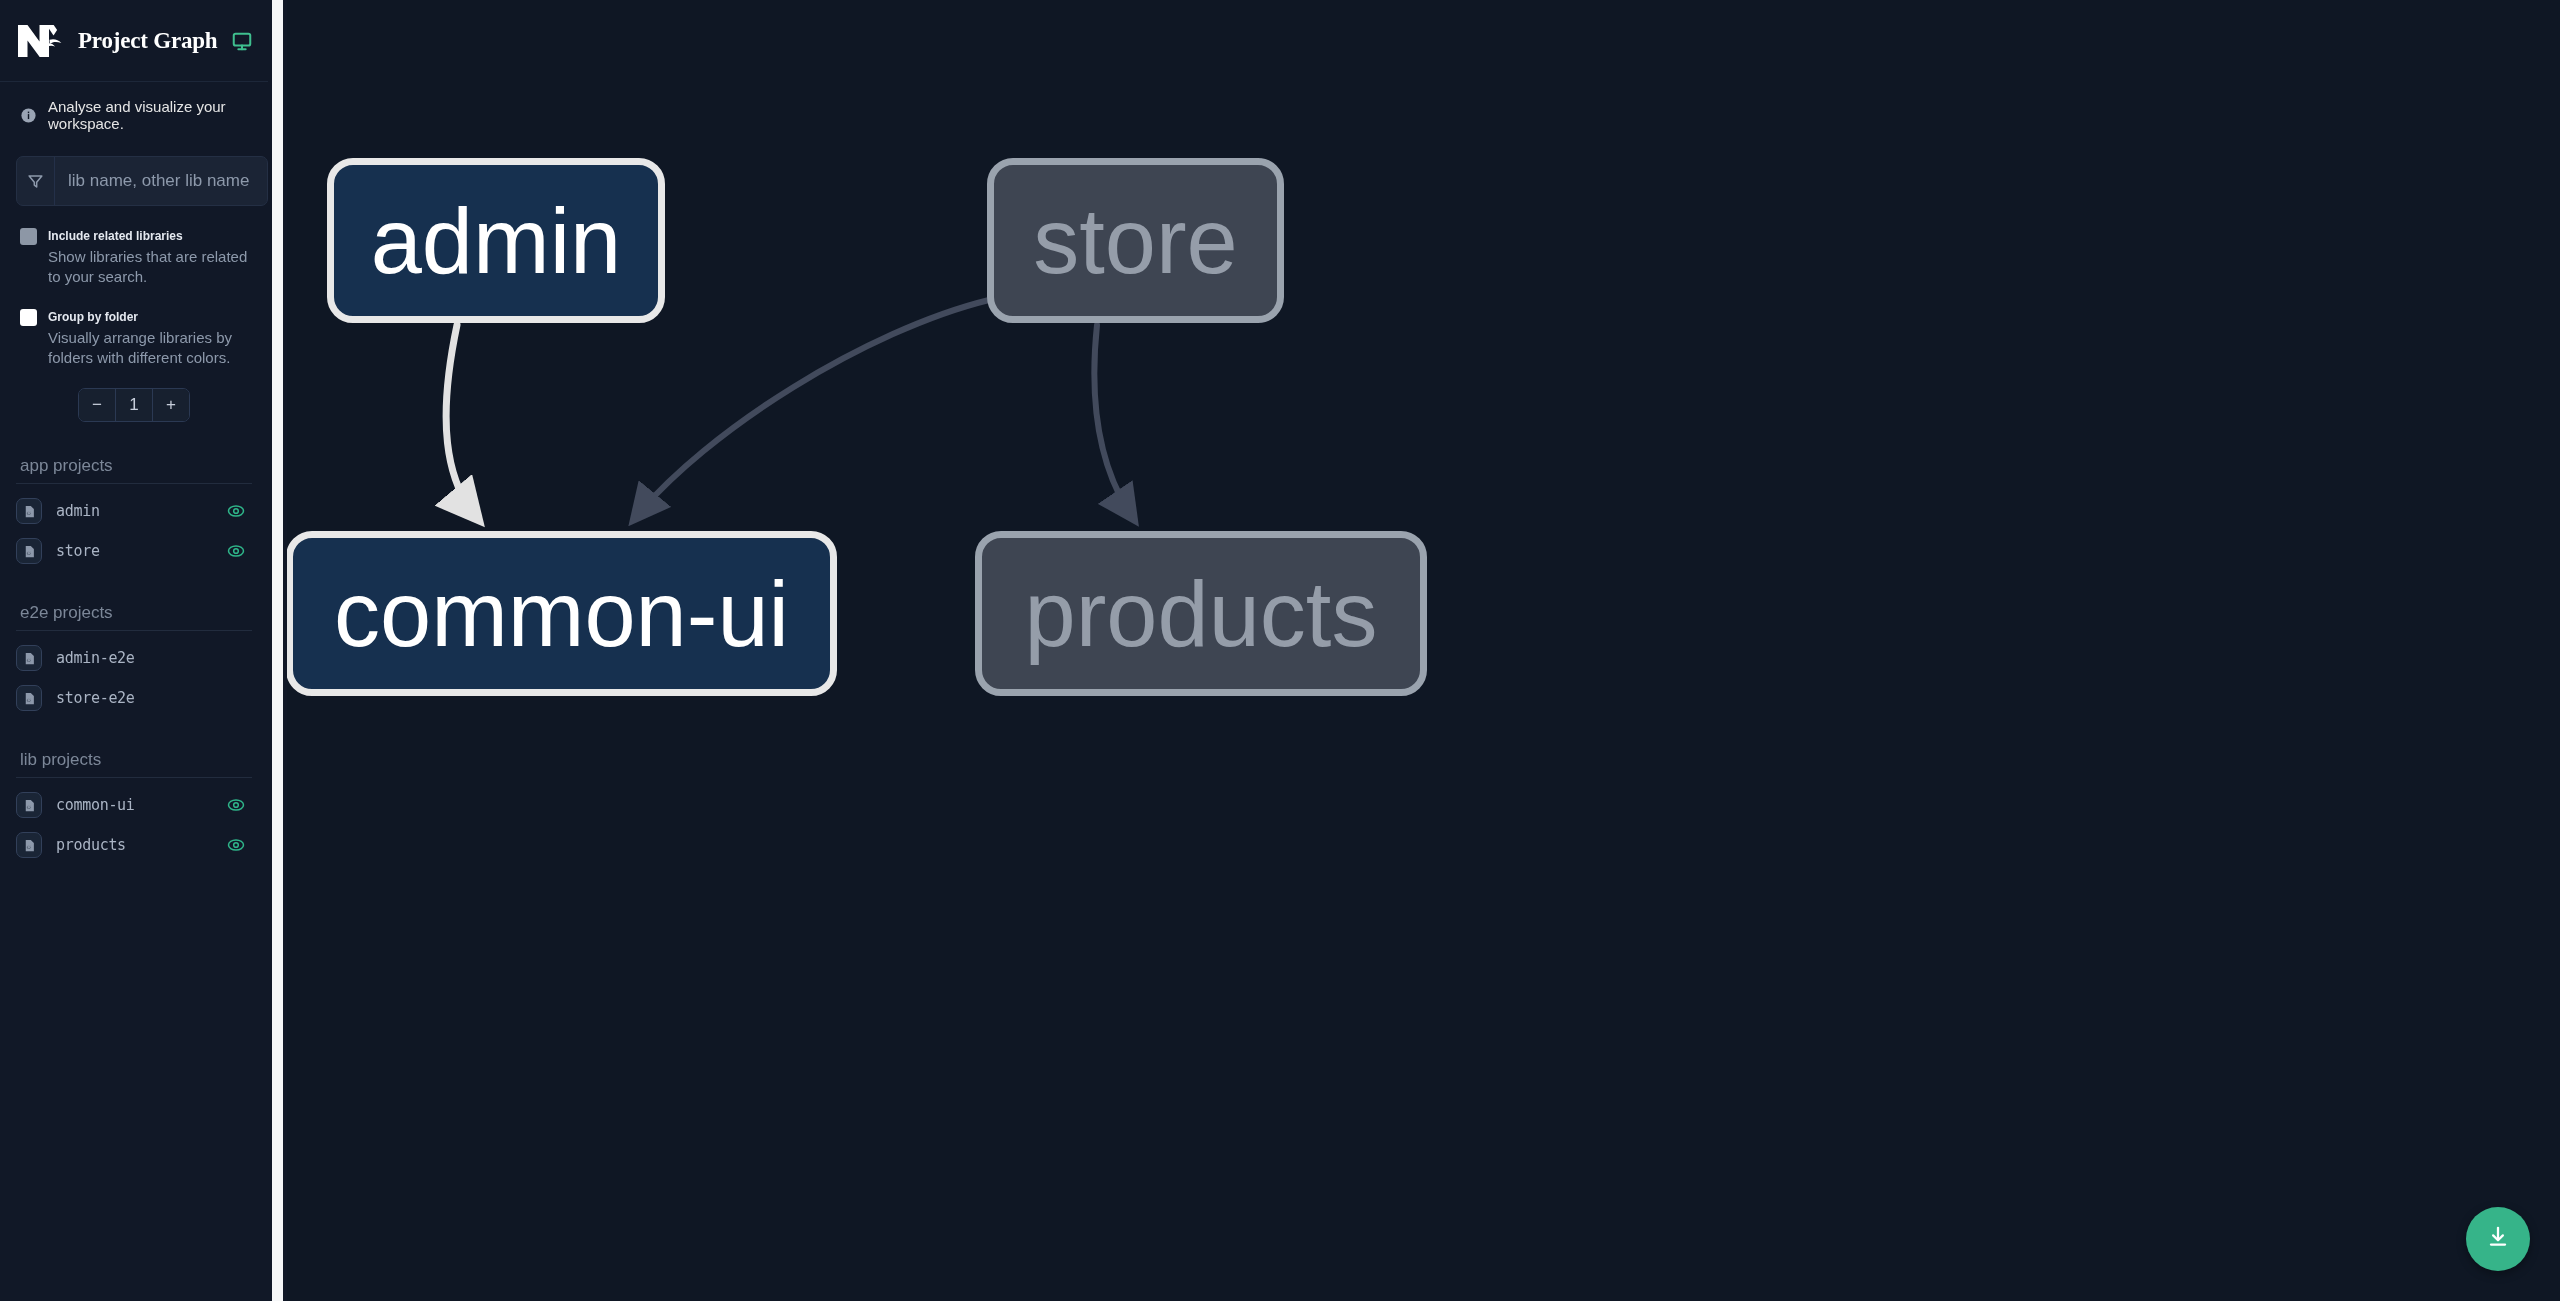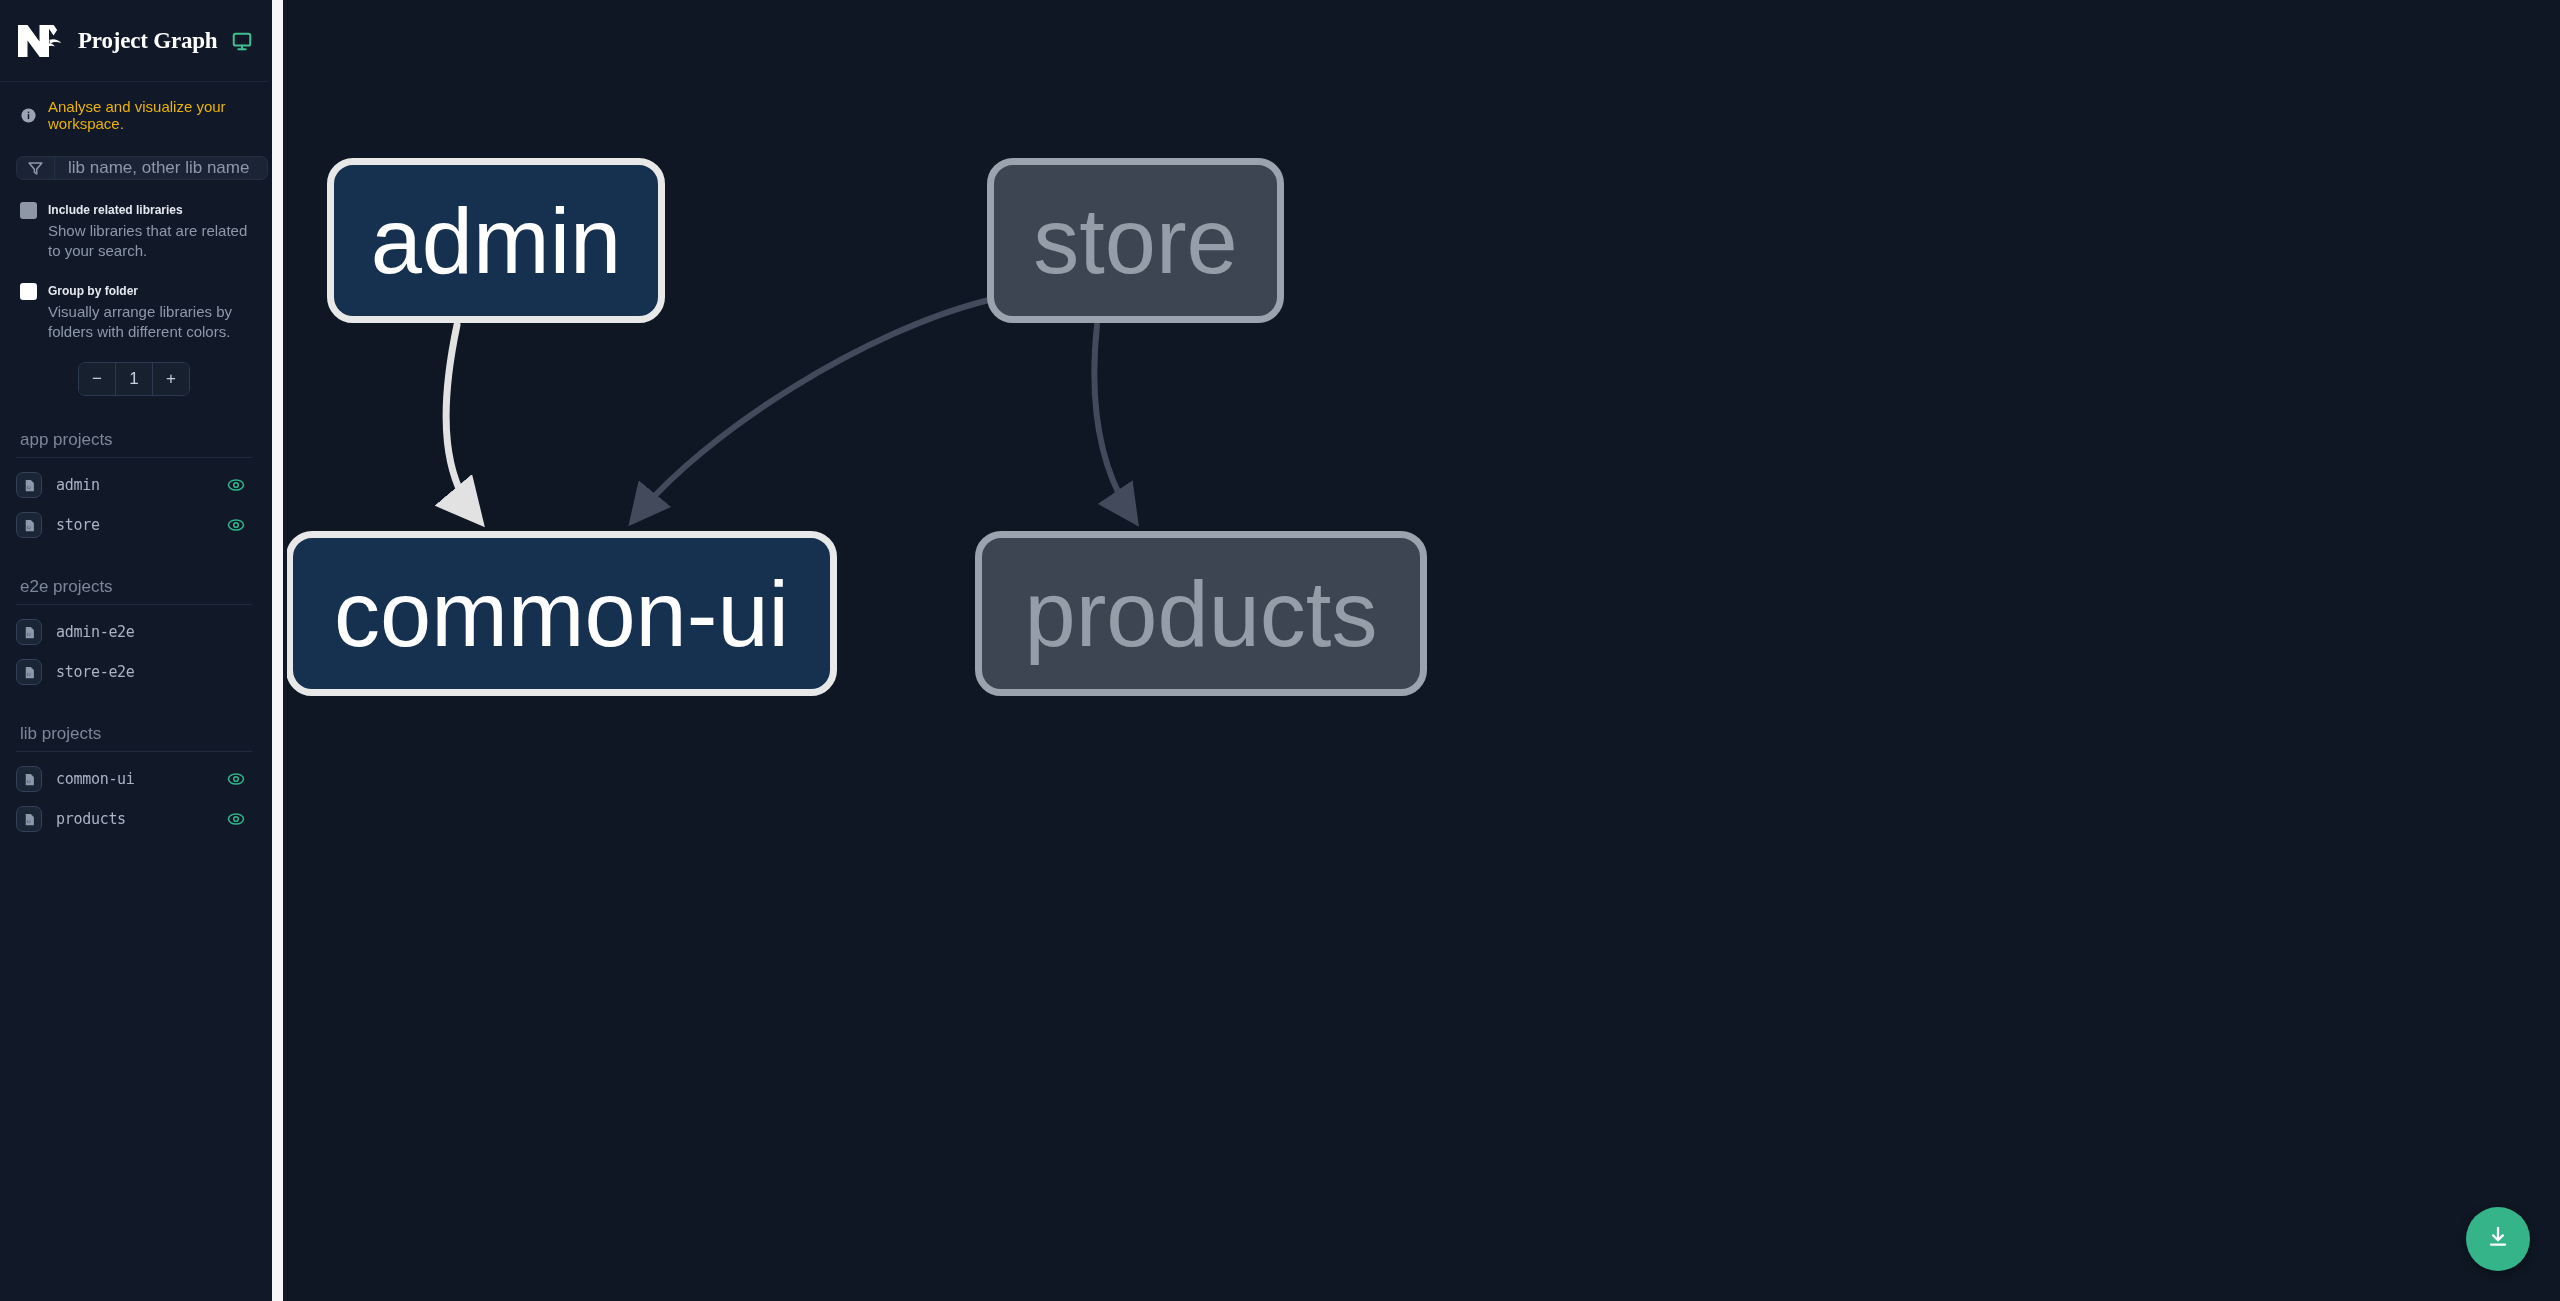--- a/index.html
+++ b/index.html
@@ -30,27 +30,27 @@
   .nx-logo { width: 48px; height: 44px; flex: 0 0 48px; }
   .sb-title {
     color: #ffffff; font-size: 23px; font-weight: 700;
     letter-spacing: -0.2px; white-space: nowrap;
   }
   .monitor-icon { width: 22px; height: 22px; flex: 0 0 22px; }
 
   .sb-tagline {
     display: flex; align-items: center; gap: 11px;
     padding: 16px 16px 0 20px;
-    color: #eab308; font-size: 15px;
+    color: #e5e5e5; font-size: 15px;
   }
   .info-icon { width: 17px; height: 17px; flex: 0 0 17px; }
 
   .search-wrap {
     margin: 24px 0 0 16px;
-    height: 24px;
+    height: 50px;
     background: #1b2435;
     border: 1px solid #242f44;
     border-radius: 7px;
     display: flex; align-items: center;
   }
   .search-icon-box {
     width: 38px; height: 100%;
     display: flex; align-items: center; justify-content: center;
     border-right: 1px solid #243049;
   }

